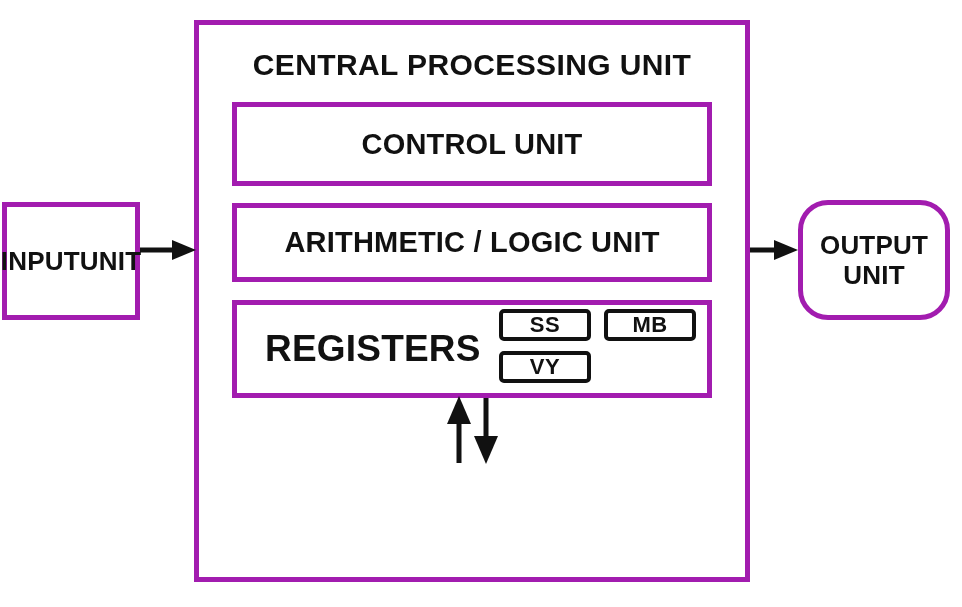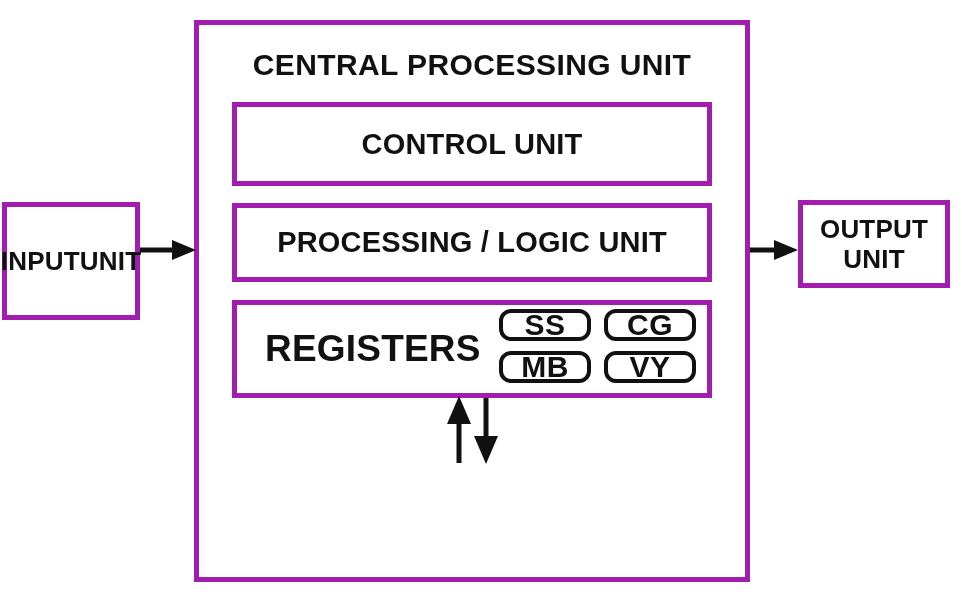--- a/index.html
+++ b/index.html
@@ -90,26 +90,26 @@
     height: 80px;
     display: grid;
     grid-template-columns: 92px 92px;
     grid-template-rows: 32px 32px;
     column-gap: 13px;
     row-gap: 10px;
   }
   .reg-chip {
     box-sizing: border-box;
     border: 4px solid #111111;
-    border-radius: 12px;
+    border-radius: 5px;
     background: #ffffff;
     display: flex;
     align-items: center;
     justify-content: center;
-    font-size: 30px;
+    font-size: 22px;
     font-weight: bold;
     color: #111111;
     letter-spacing: 0.5px;
   }
   #memory-unit-box {
     left: 232px;
     top: 463px;
     width: 480px;
     height: 83px;
     font-size: 29px;
@@ -120,24 +120,25 @@
     width: 138px;
     height: 118px;
     font-size: 26px;
     line-height: 1.16;
     flex-direction: row;
   }
   #output-unit-box {
     left: 798px;
     top: 200px;
     width: 152px;
-    height: 88px;
+    height: 120px;
     font-size: 26px;
     line-height: 1.16;
     flex-direction: column;
+    border-radius: 30px;
   }
   #arrow-layer {
     position: absolute;
     left: 0;
     top: 0;
     width: 962px;
     height: 607px;
     pointer-events: none;
   }
 </style>
@@ -145,27 +146,26 @@
 <body>
 
 <div id="stage">
 
   <div class="box" id="cpu-box"></div>
 
   <div id="cpu-title">CENTRAL PROCESSING UNIT</div>
 
   <div class="box" id="control-unit-box">CONTROL UNIT</div>
 
-  <div class="box" id="alu-box">PROCESSING / LOGIC UNIT</div>
+  <div class="box" id="alu-box">ARITHMETIC / LOGIC UNIT</div>
 
   <div class="box" id="registers-box">
     <div id="registers-label">REGISTERS</div>
     <div class="reg-grid">
       <div class="reg-chip">SS</div>
-      <div class="reg-chip">CG</div>
       <div class="reg-chip">MB</div>
       <div class="reg-chip">VY</div>
     </div>
   </div>
 
 
   <div class="box" id="input-unit-box">
     <span>INPUT</span>
     <span>UNIT</span>
   </div>

